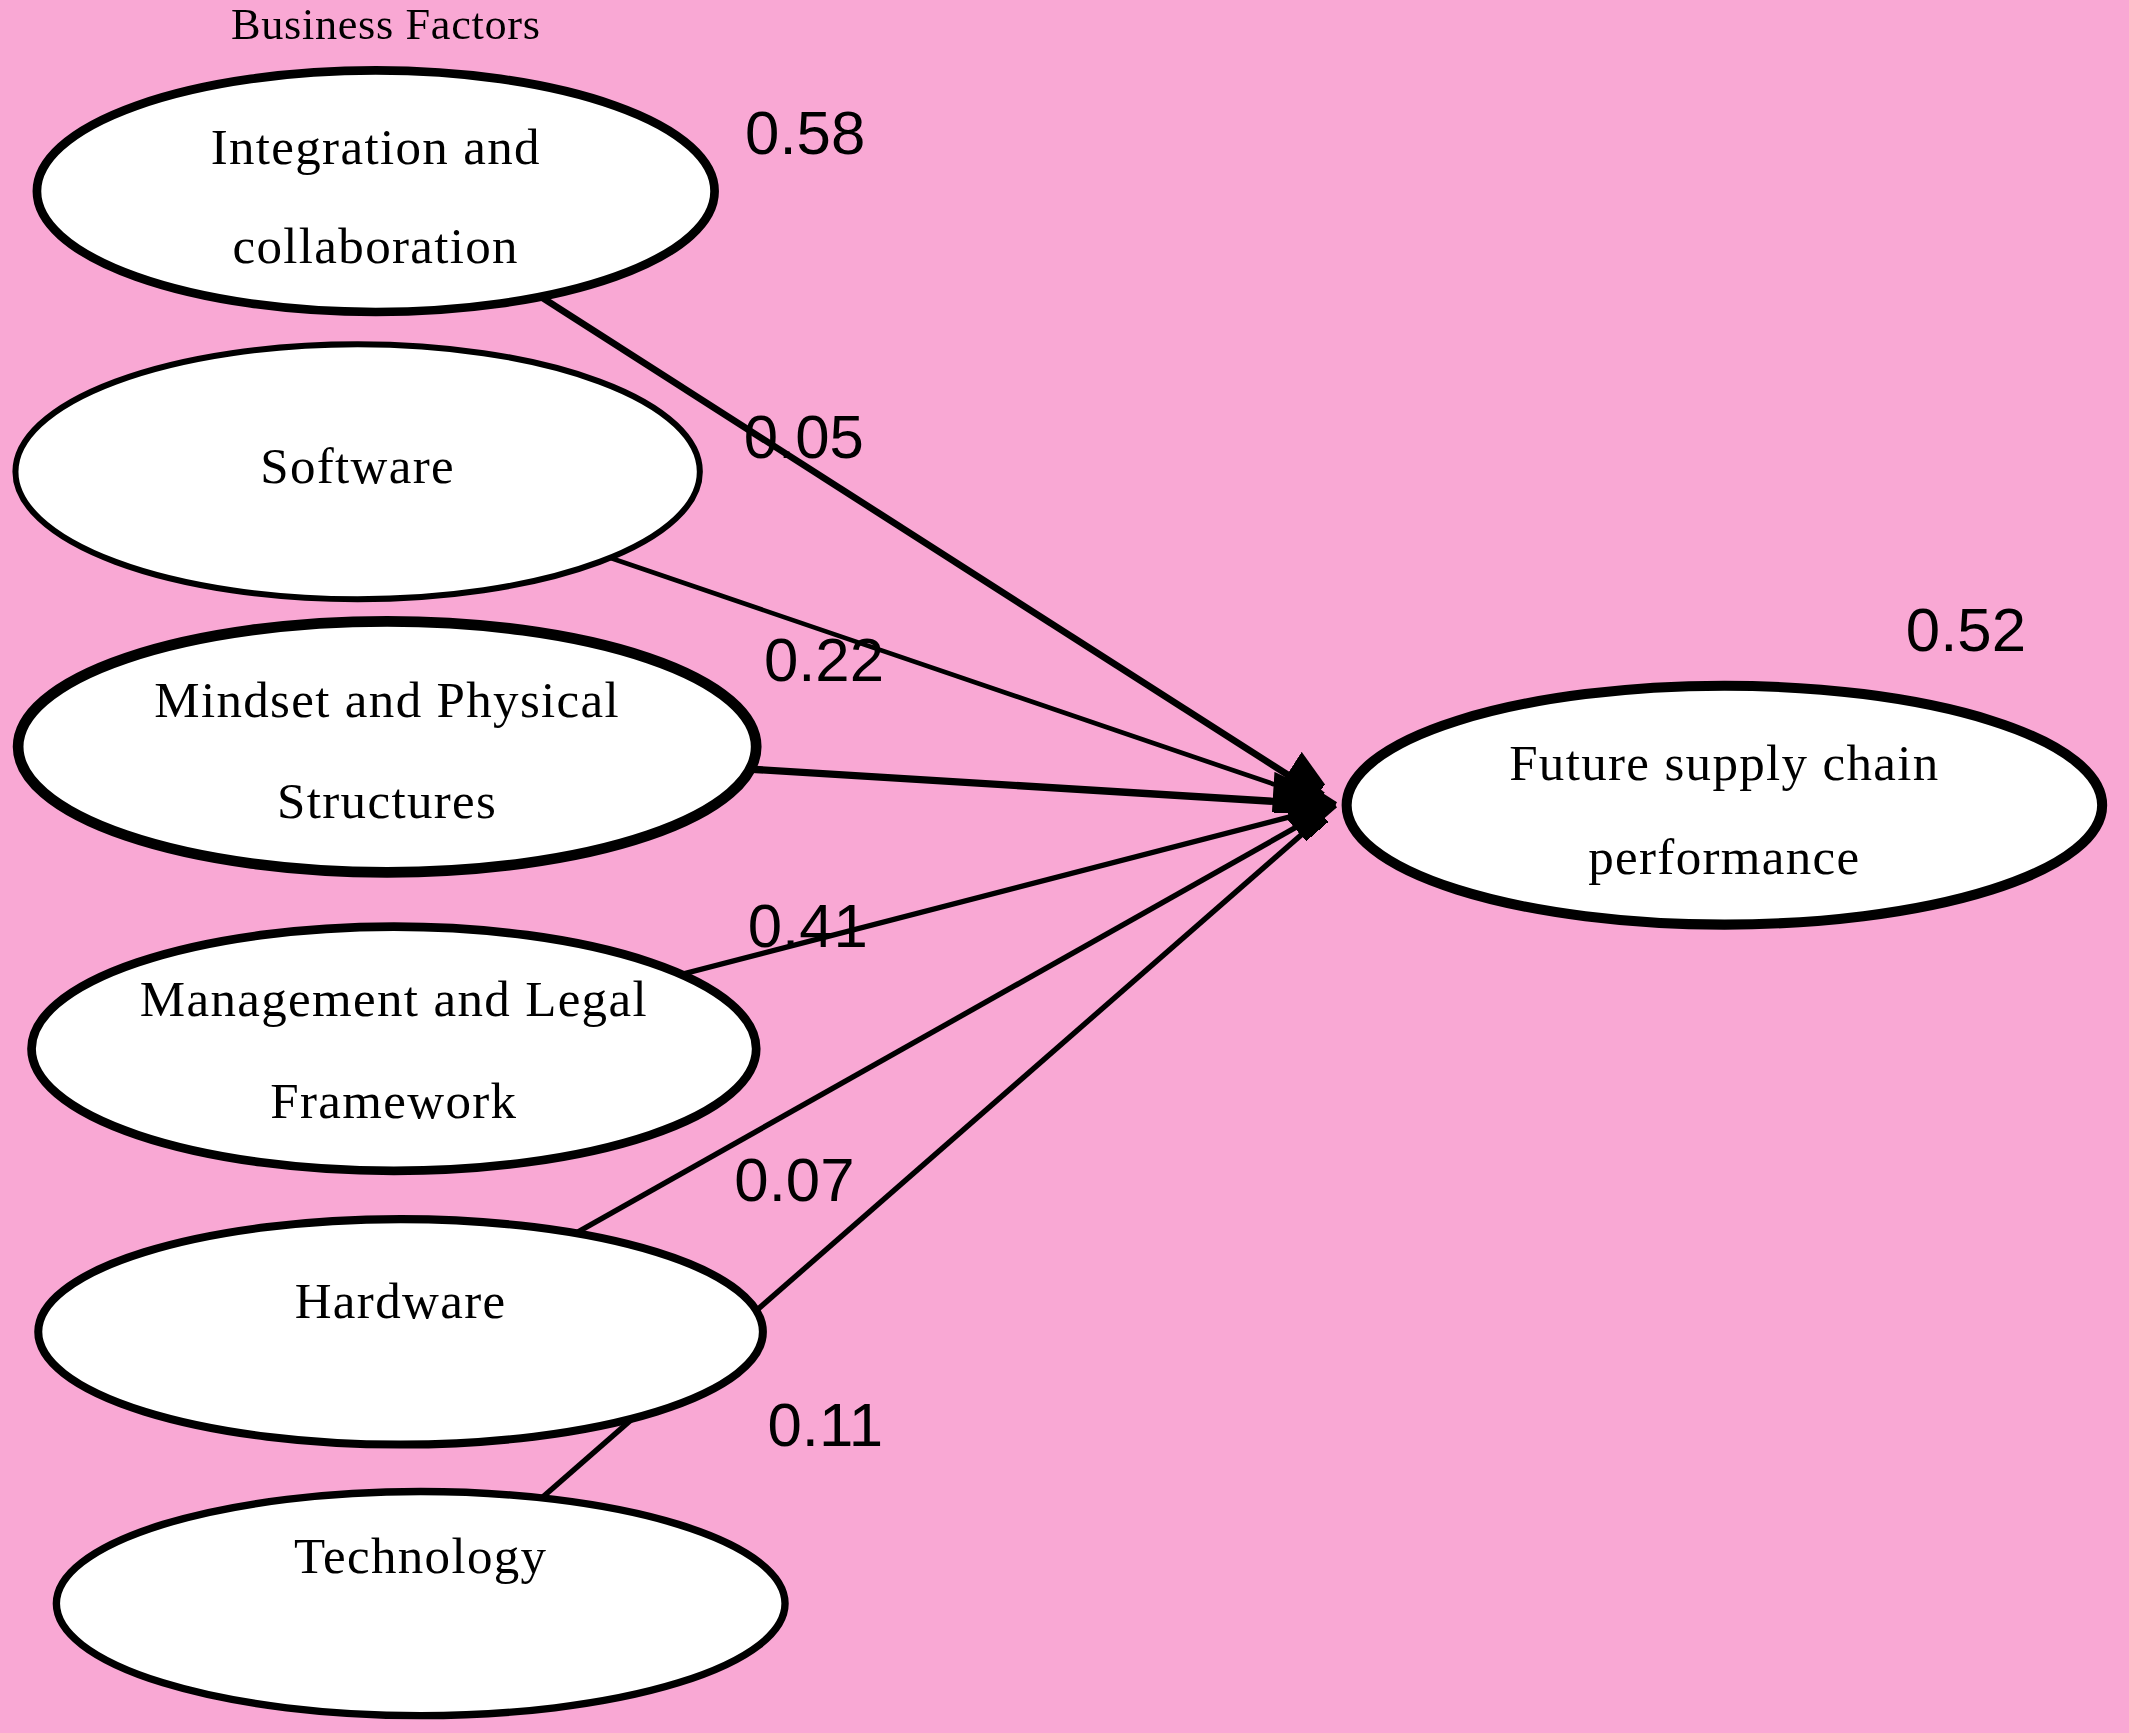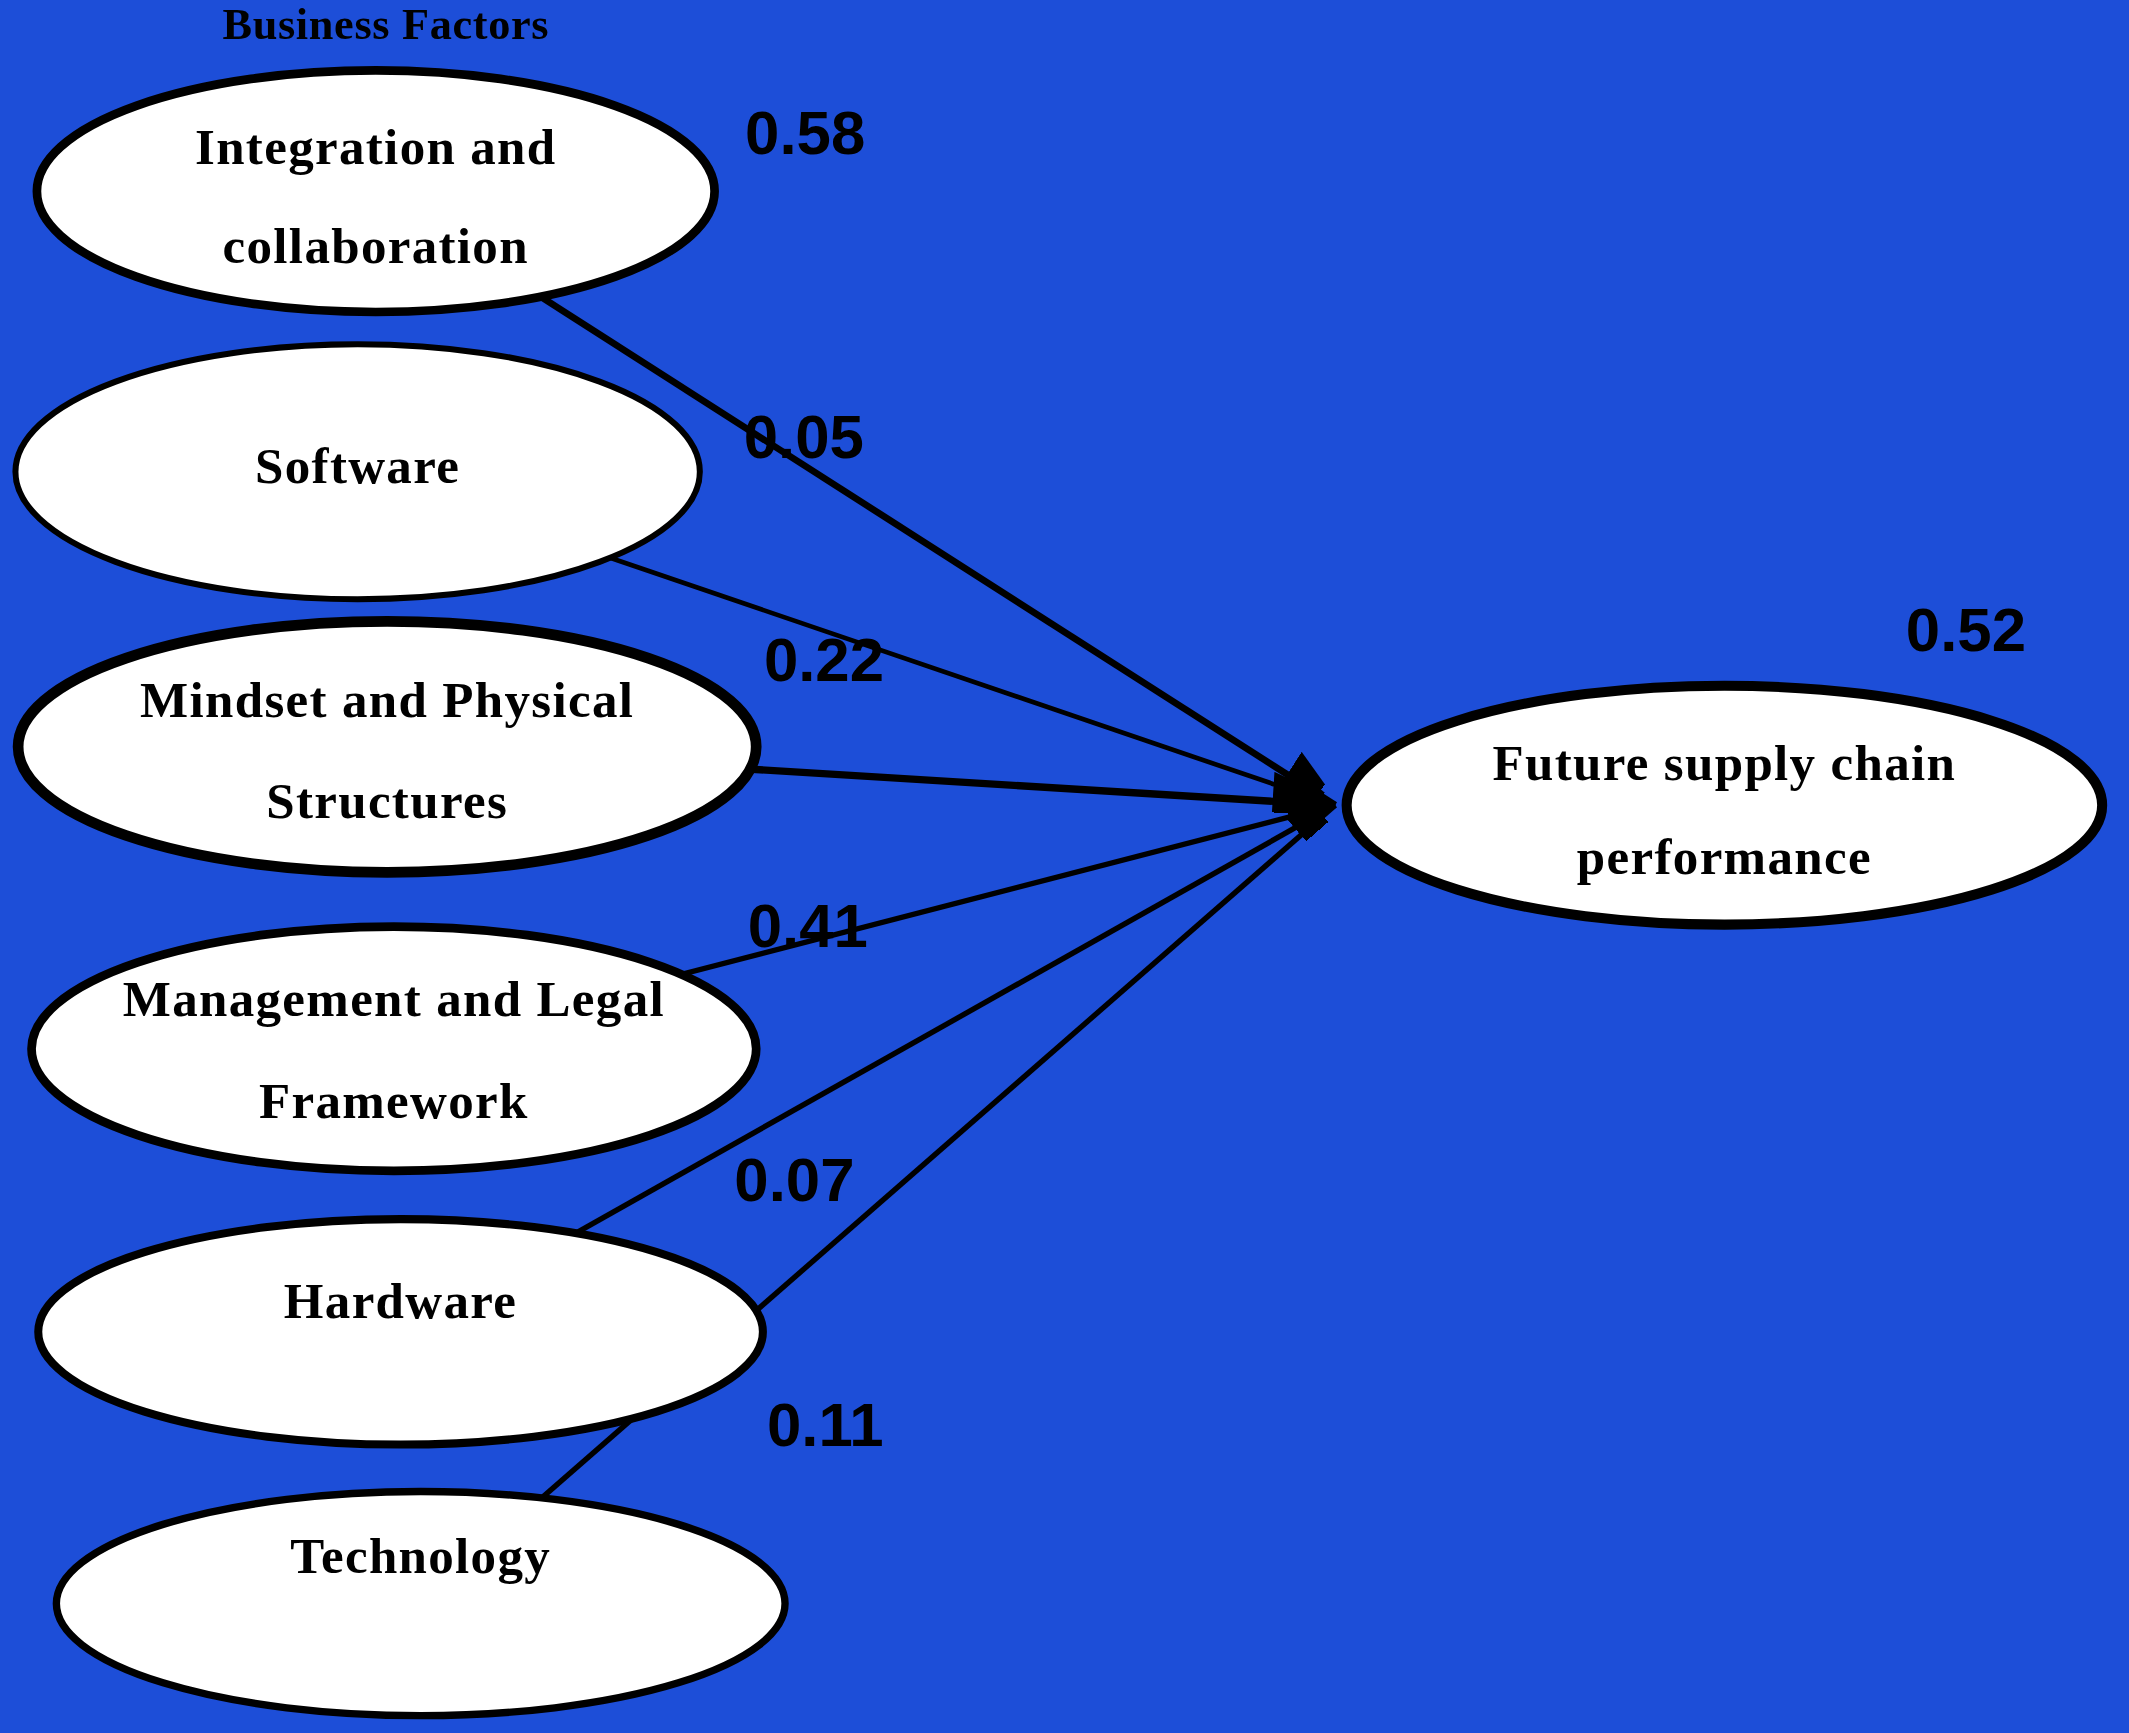--- a/index.html
+++ b/index.html
@@ -3,22 +3,21 @@
 <meta charset="utf-8">
 <style>
   html, body {
     margin: 0;
     padding: 0;
     background: #ffffff;
   }
   .diagram-wrap {
     width: 100%;
     max-width: 2129px;
-    background: #1d4ed8;
-    font-weight: bold;
+    background: #f9a8d4;
   }
   svg { display: block; width: 100%; height: auto; }
 
   .node {
     fill: #ffffff;
     stroke: #000000;
   }
   .path-line {
     stroke: #000000;
     fill: none;

